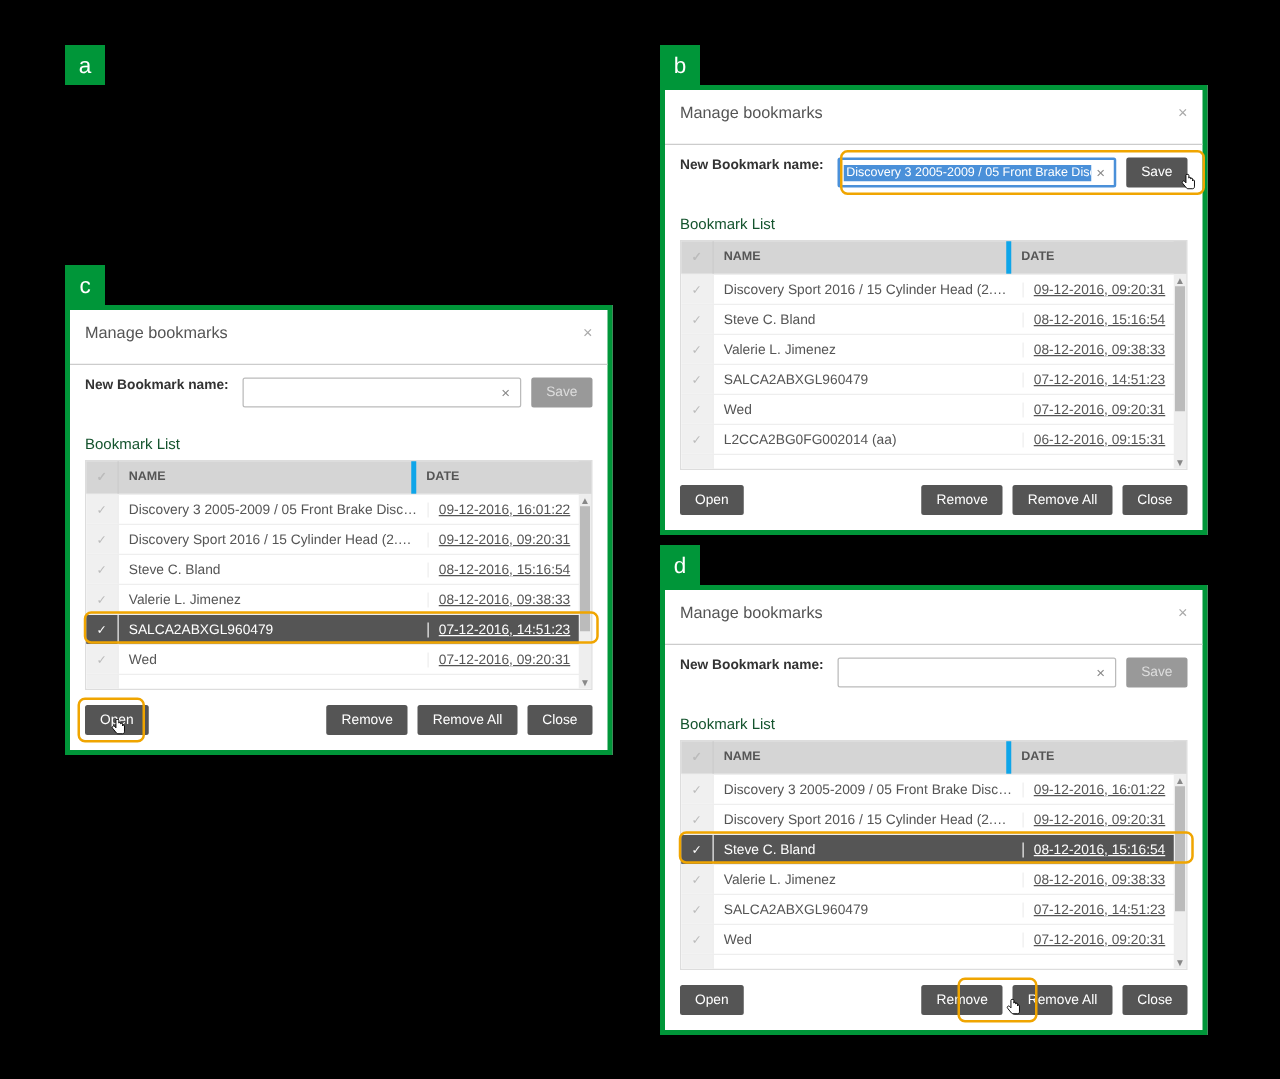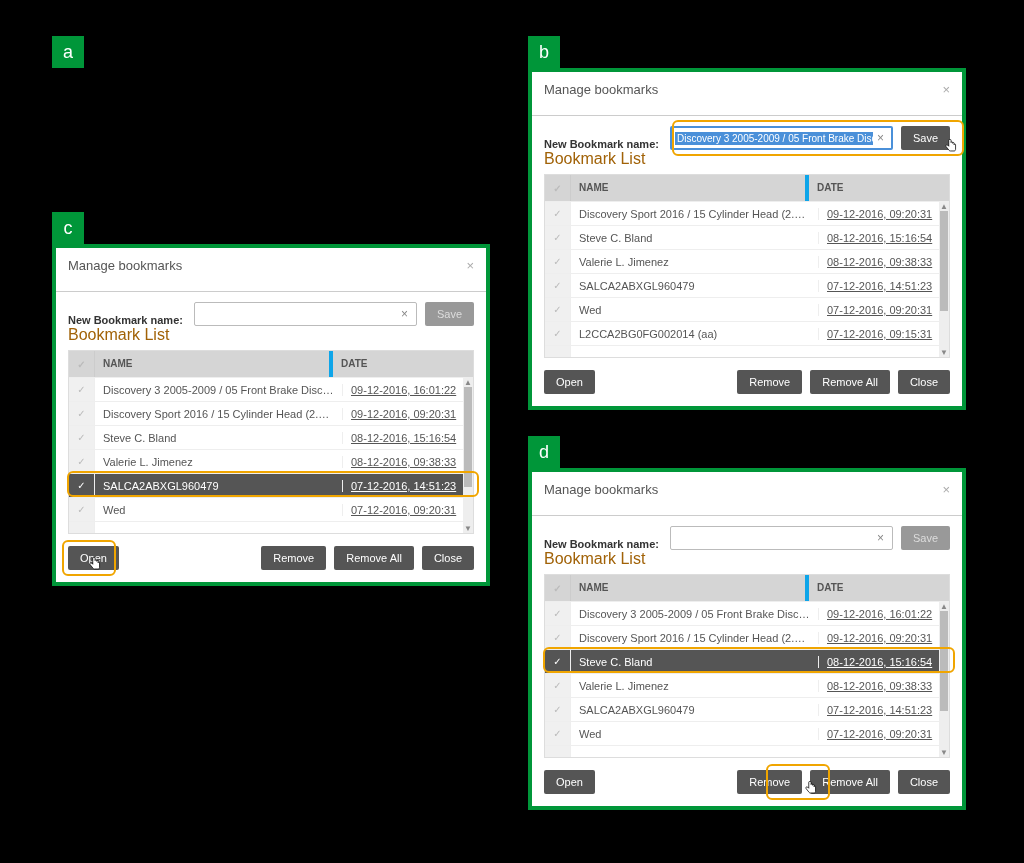--- a/index.html
+++ b/index.html
@@ -68,23 +68,23 @@
   .dialog-close {
     color: #aaa;
     font-size: 13px;
     cursor: pointer;
   }
   .dialog-body {
     padding: 10px 12px 12px 12px;
   }
   .new-bm-row {
     display: flex;
-    align-items: flex-end;
+    align-items: flex-start;
     gap: 8px;
-    margin-bottom: 0;
+    margin-bottom: 22px;
   }
   .new-bm-label {
     font-size: 11px;
     font-weight: bold;
     color: #333;
     width: 118px;
   }
   .new-bm-input-wrap {
     flex: 1;
     display: flex;
@@ -128,22 +128,22 @@
     padding: 6px 12px;
     font-size: 11px;
     border-radius: 2px;
     cursor: pointer;
   }
   .btn.disabled {
     background: #999;
     color: #ddd;
   }
   .list-title {
-    font-size: 16px;
-    color: #a16207;
+    font-size: 12px;
+    color: #14532d;
     margin-bottom: 6px;
   }
 
   .table-wrap {
     border: 1px solid #ddd;
     position: relative;
   }
   .thead {
     display: flex;
     background: #d5d5d5;
@@ -310,21 +310,21 @@
                 <span class="check-icon">✓</span>
               </div>
             <div class="col-name">Wed</div>
             <div class="col-date">07-12-2016, 09:20:31</div>
           </div>
           <div class="row">
             <div class="col-check">
                 <span class="check-icon">✓</span>
               </div>
             <div class="col-name">L2CCA2BG0FG002014 (aa)</div>
-            <div class="col-date">07-12-2016, 09:15:31</div>
+            <div class="col-date">06-12-2016, 09:15:31</div>
           </div>
           <div class="row partial">
             <div class="col-check"></div>
               <div class="col-name"></div>
               <div class="col-date"></div>
           </div>
           <div class="scrollbar">
             <div class="arrow">▲</div>
             <div class="thumb" style="height:100px;"></div>
             <div class="arrow" style="position:absolute;bottom:0;width:100%;">▼</div>

